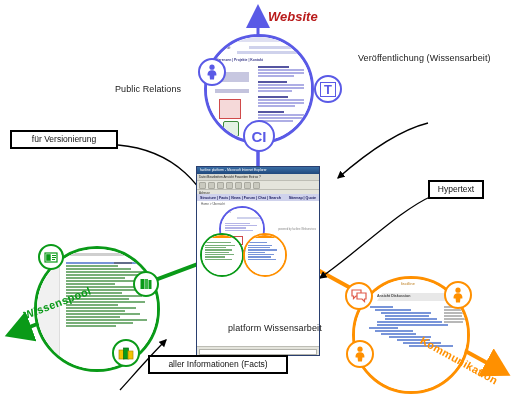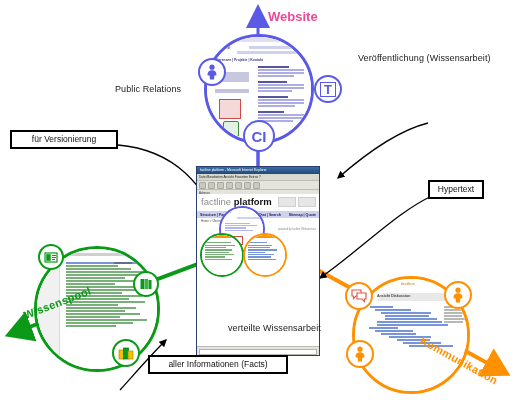--- a/index.html
+++ b/index.html
@@ -49,21 +49,21 @@
   .badge{position:absolute;border-radius:50%;box-sizing:border-box;background:#fff;
          display:flex;align-items:center;justify-content:center;}
   .b-blue{border:2px solid #5a5ae6;color:#5a5ae6;}
   .b-green{border:2px solid #0a9a18;color:#0a9a18;}
   .b-orange{border:2px solid #ff9000;color:#ff9000;}
   .badge .gl{font-weight:bold;font-family:"Liberation Sans",sans-serif;}
 
   .diag-word{position:absolute;font-weight:bold;font-size:11px;letter-spacing:.3px;}
   .w-green{color:#0a9a18;}
   .w-orange{color:#ff9000;}
-  .w-website{position:absolute;font-weight:bold;font-size:13px;color:#ec4899;}
+  .w-website{position:absolute;font-weight:bold;font-size:13px;color:#b91c1c;font-style:italic;}
 
   
   .mini{position:absolute;left:0;top:0;width:100%;height:100%;background:#fff;}
   .row{height:2px;margin:1px 3px;background:#6b6bd0;opacity:.55;}
   .rowg{height:2px;margin:1px 3px;background:#1f7a1f;opacity:.6;}
   .rowo{height:2px;margin:1px 3px;background:#e07b00;opacity:.6;}
 </style>
 </head>
 <body>
 
@@ -117,30 +117,20 @@
       <span class="tb"></span>
       <span class="tb"></span>
       <span class="tb"></span>
       <span class="tb"></span>
       <span class="tb"></span>
       <span class="tb"></span>
     </div>
     <div class="bw-addr2">Adresse</div>
 
     <div class="bw-body">
-      <div class="site-head">
-        <div class="site-title">
-          <span>factline</span>
-          <b>platform</b>
-        </div>
-        <div class="site-btns">
-          <i></i>
-          <i></i>
-        </div>
-      </div>
       <div class="site-nav">
         <span>Structure | Facts | News | Forum | Chat | Search</span>
         <span>Sitemap | Quote</span>
       </div>
       <div class="crumb">Home &gt; Übersicht</div>
       <div class="pw" style="right:3px;top:34px">powered by factline Webservices</div>
     </div>
 
     <div class="bw-status">
       <div class="sbar"></div>
@@ -311,21 +301,21 @@
       <path d="M7 6.3 C3.6 6.3 2.4 8.4 2.6 11.4 L4.6 11.4 L5.0 15.6 L9.0 15.6 L9.4 11.4 L11.4 11.4 C11.6 8.4 10.4 6.3 7 6.3 z" fill="#ff9000"></path>
     </svg>
   </div>
 
   <span class="diag-word w-orange" style="left:424px;top:334px;transform:rotate(29deg);transform-origin:left top;">Kommunikation</span>
 
   <span class="txt lbl-plain" style="left:115px;top:84px;">Public Relations</span>
 
   <span class="txt lbl-plain" style="left:358px;top:53px;">Veröffentlichung (Wissensarbeit)</span>
 
-  <span class="txt lbl-plain" style="left:228px;top:323px;">verteilte Wissensarbeit</span>
+  <span class="txt lbl-plain" style="left:228px;top:323px;">platform Wissensarbeit</span>
 
   <div class="boxlbl" style="left:10px;top:130px;width:108px;">
     <div>für Versionierung</div>
   </div>
 
 
   <div class="boxlbl" style="left:428px;top:180px;width:56px;">
     <div>Hypertext</div>
   </div>
 

